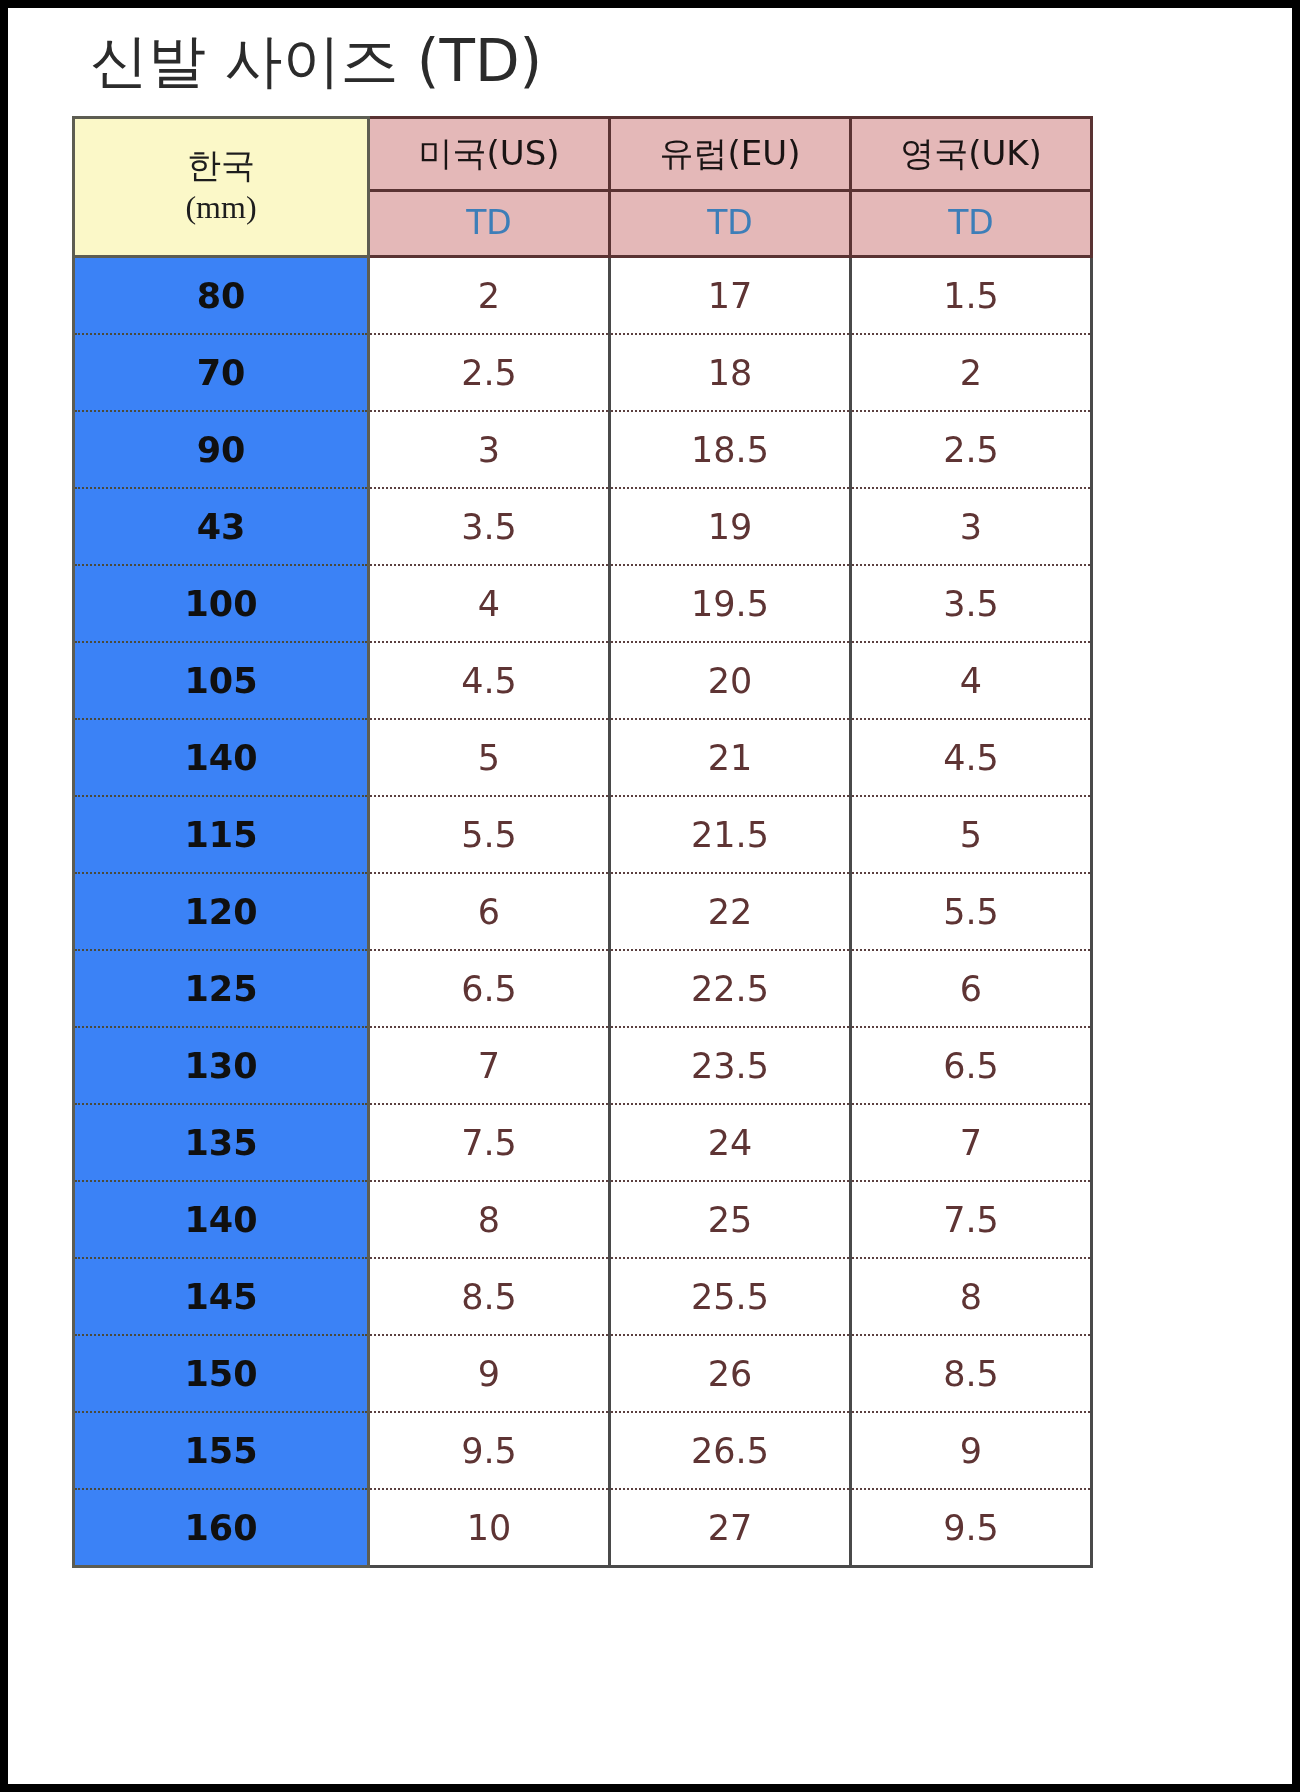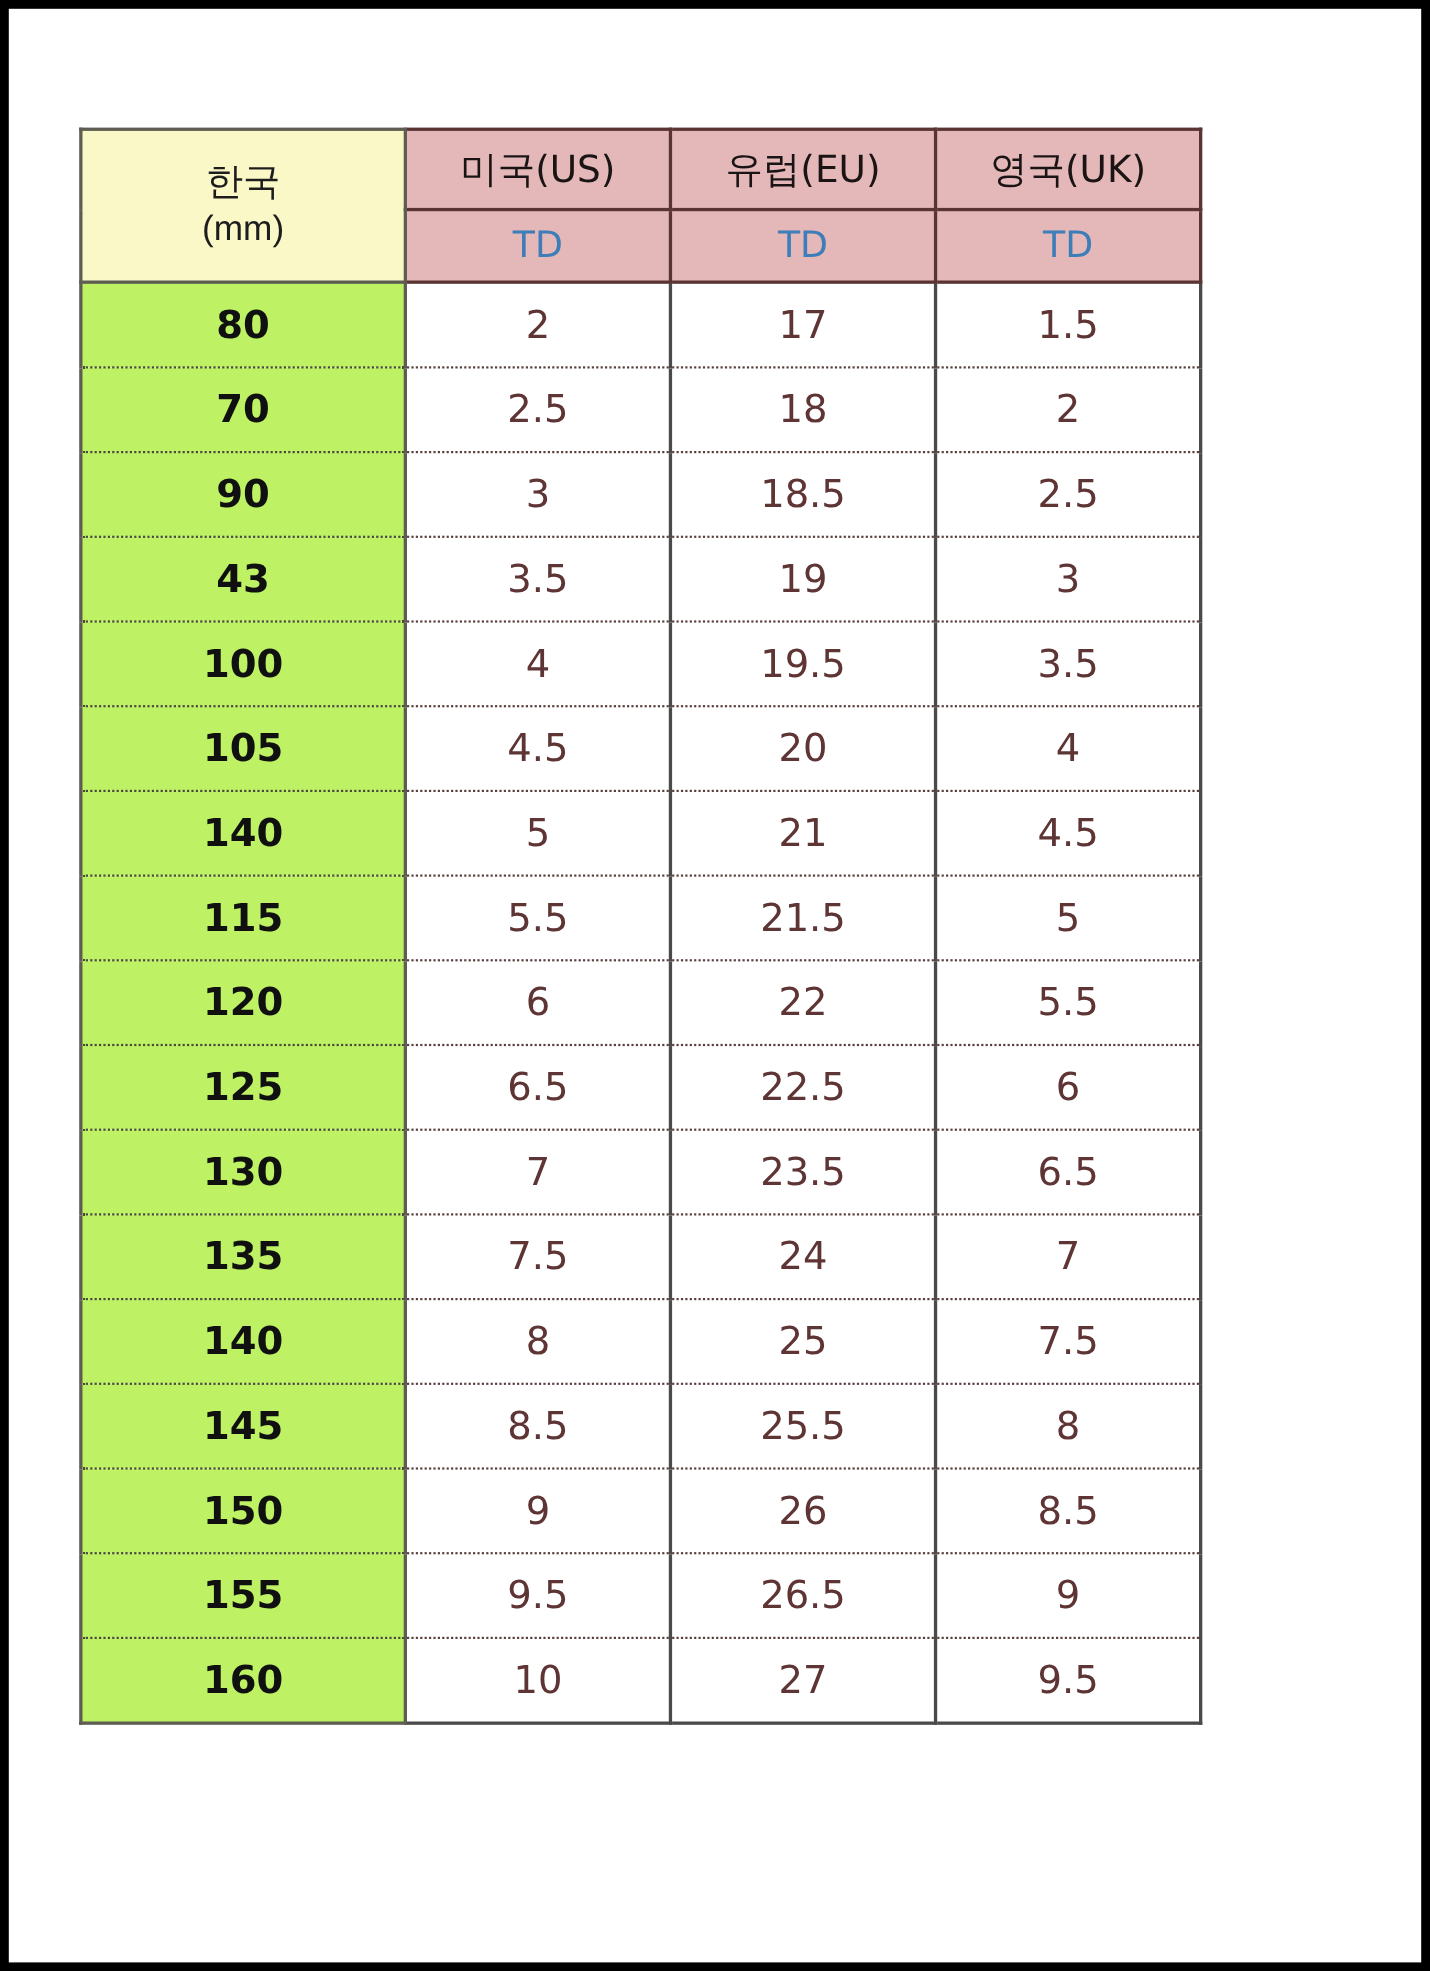--- a/index.html
+++ b/index.html
@@ -58,21 +58,21 @@
     font-size: 34px;
     font-weight: 400;
     line-height: 1.28;
     padding: 12px 0 14px 0;
     vertical-align: middle;
     text-align: center;
   }
   th.kr-head .mm-line {
     display: block;
     font-size: 32px;
-    font-family: Liberation Sans, sans-serif;
+    font-family: Liberation Serif, serif;
   }
   th.region {
     background: #e4b8b8;
     border: 3px solid #5a3333;
     color: #1a1414;
     font-size: 34px;
     font-weight: 400;
     padding: 12px 0 12px 0;
     text-align: center;
     vertical-align: middle;
@@ -84,21 +84,21 @@
     color: #3d7eb8;
     font-size: 33px;
     font-weight: 400;
     padding: 11px 0 13px 0;
     text-align: center;
     vertical-align: middle;
   }
 
   
   td.kr-cell {
-    background: #bef264;
+    background: #3b82f6;
     border-left: 3px solid #5d5d52;
     border-right: 3px solid #5d5d52;
     border-top: none;
     border-bottom: 2px dotted #4a4a3c;
     color: #101010;
     font-size: 35px;
     font-weight: 700;
     text-align: center;
     height: 73px;
     vertical-align: middle;
@@ -119,20 +119,21 @@
   tr.first-body td.kr-cell { border-top: 3px solid #5d5d52; }
   tr.first-body td.val-cell { border-top: 3px solid #5a3333; }
   tr.last-body td.kr-cell { border-bottom: 3px solid #5d5d52; }
   tr.last-body td.val-cell { border-bottom: 3px solid #4a4a4a; }
 </style>
 </head>
 <body>
 
 <div id="page">
 
+  <div id="title">신발 사이즈 (TD)</div>
 
   <div id="table-wrap">
     <table class="size-table">
       <colgroup>
         <col class="c-kr">
           <col class="c-us">
           <col class="c-eu">
           <col class="c-uk">
       </colgroup>
       <thead>

